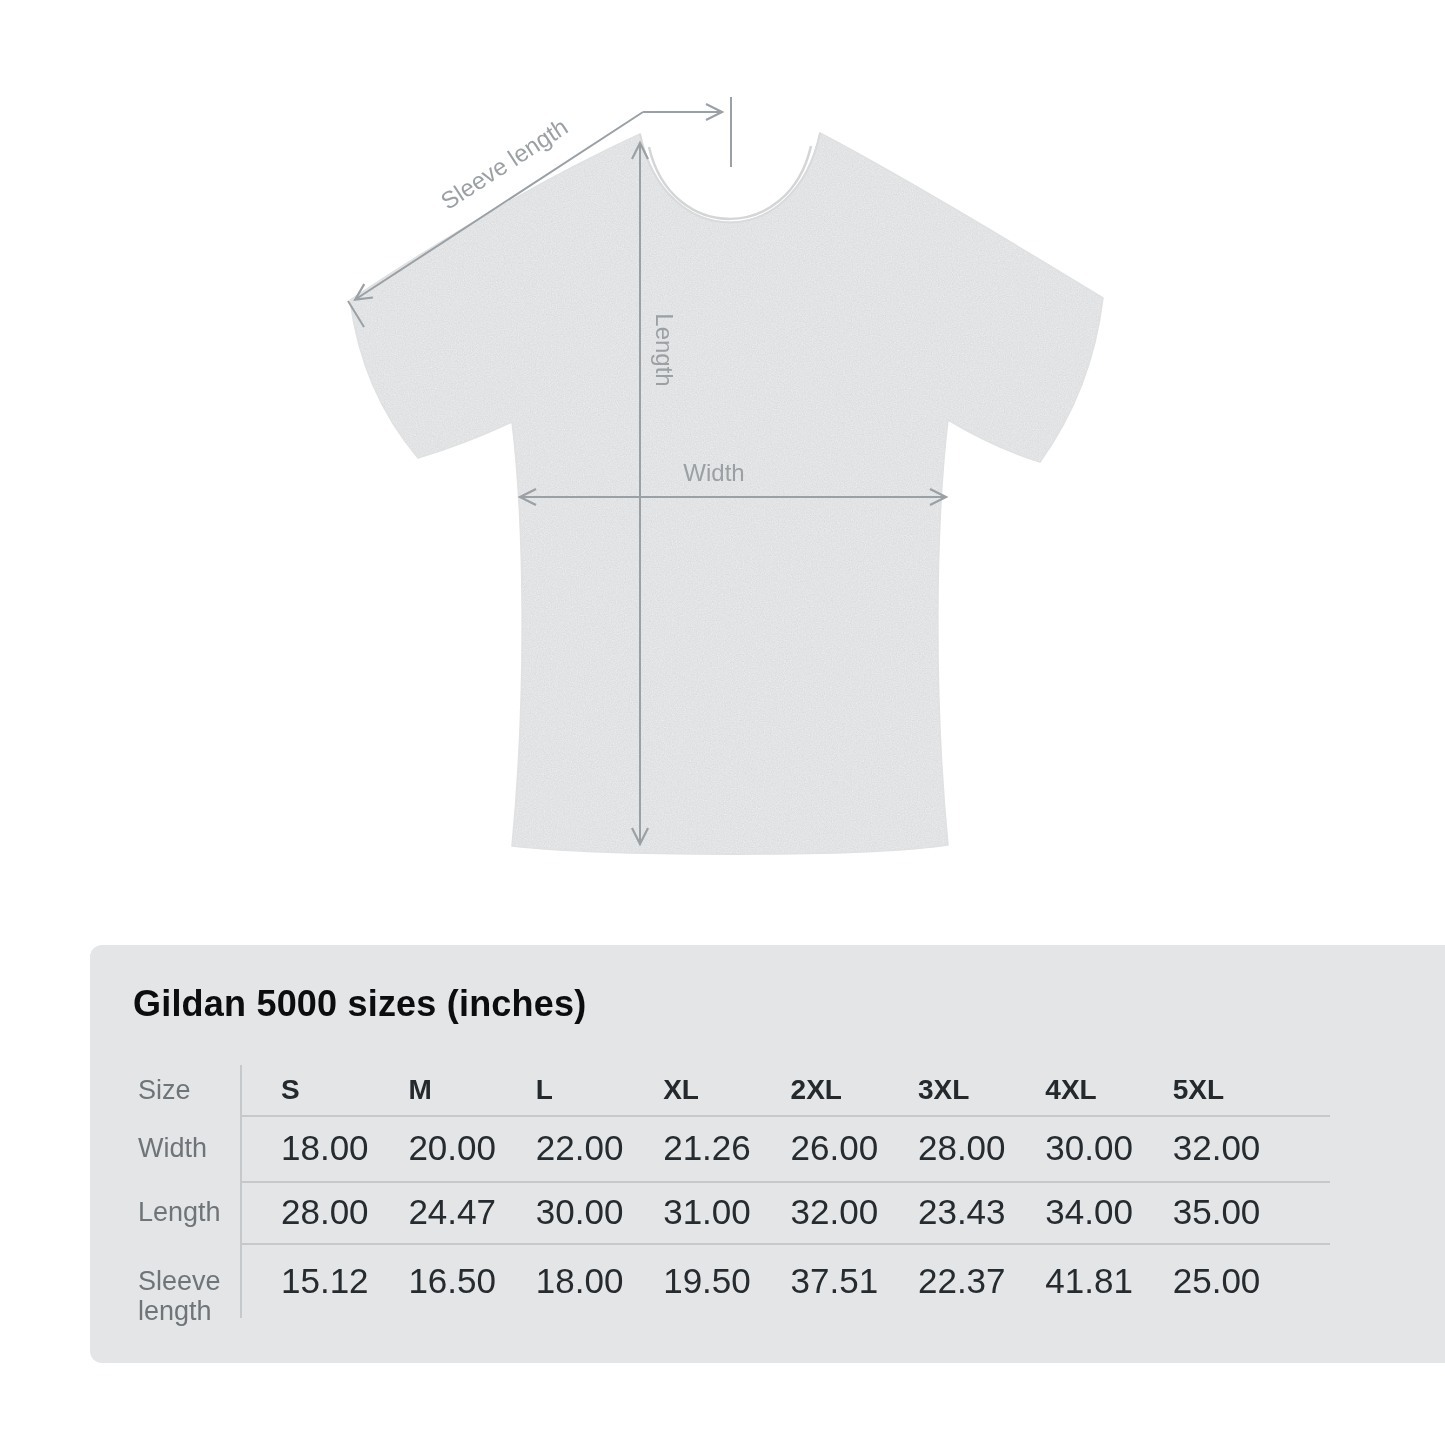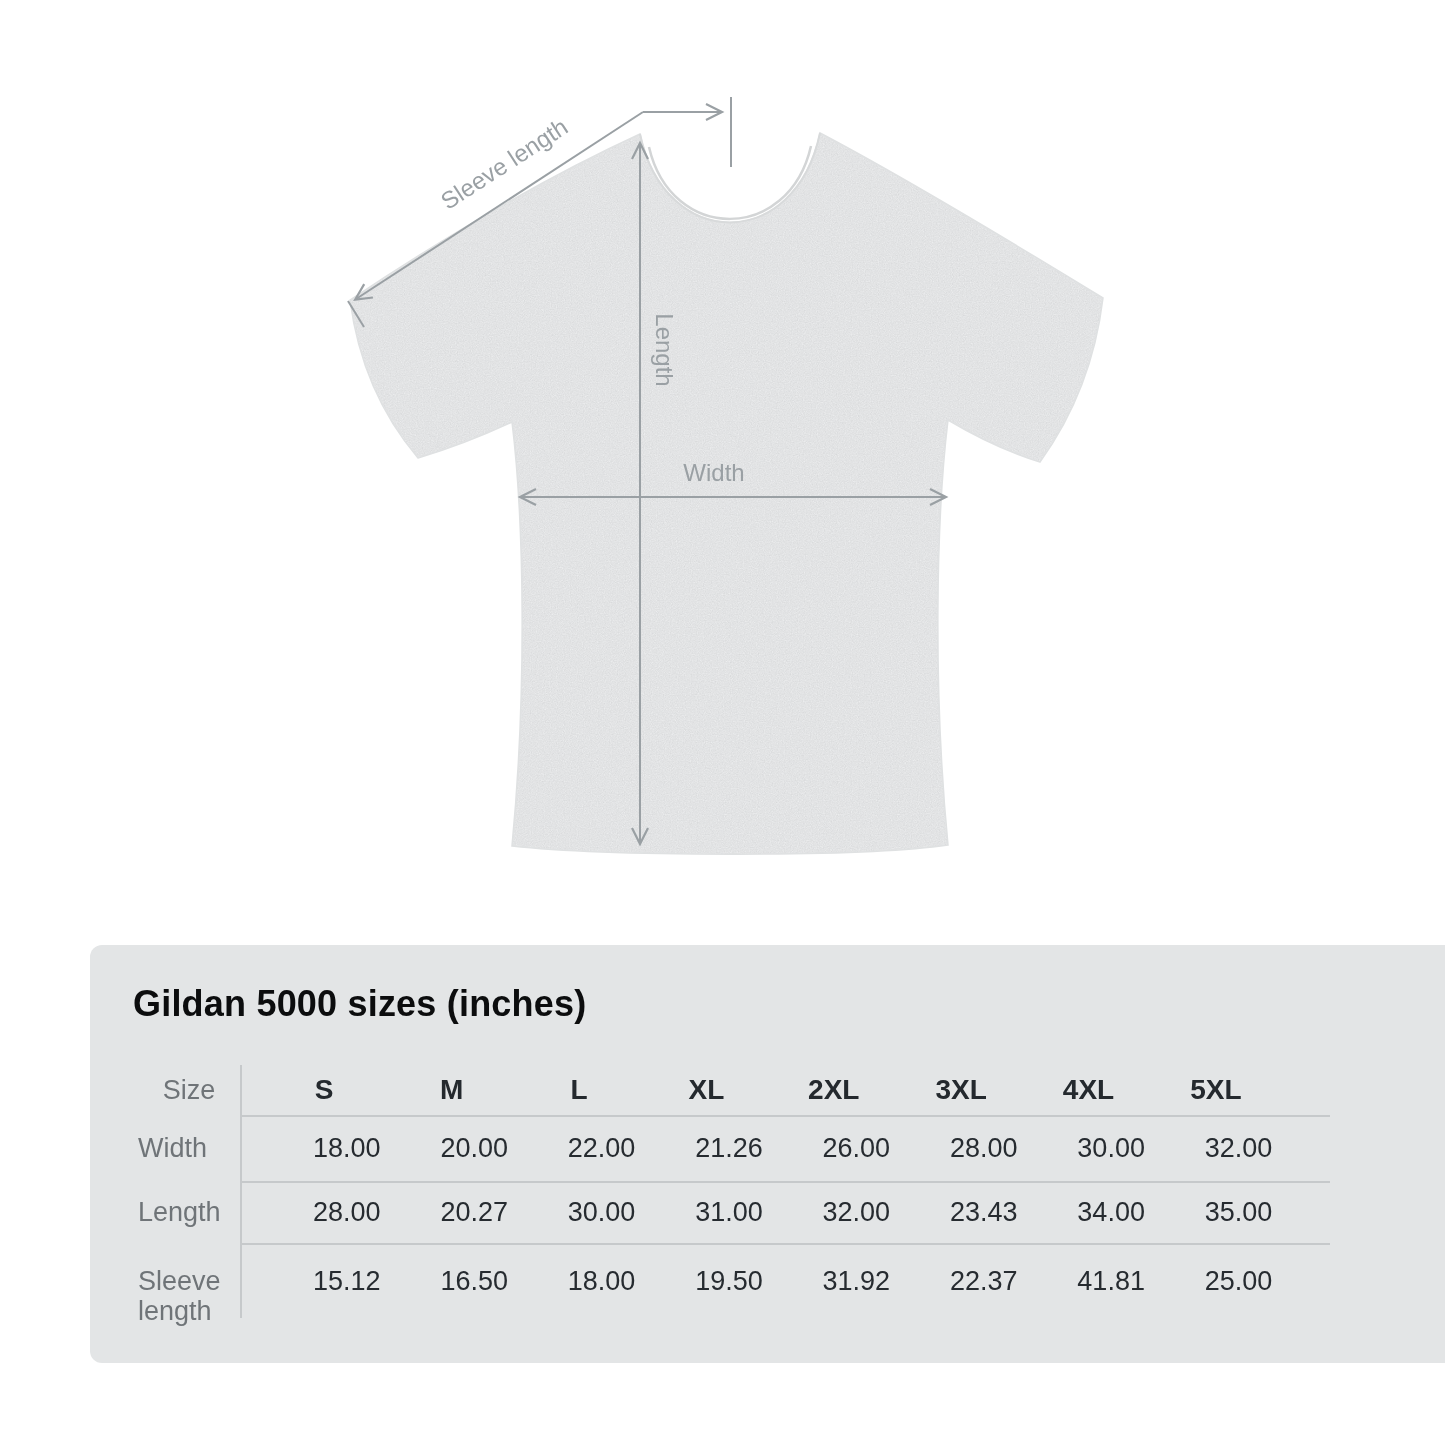--- a/index.html
+++ b/index.html
@@ -26,22 +26,22 @@
   .hline.h2{top:236px;}
   .hline.h3{top:298px;}
 
   .trow{
     position:absolute;left:48px;width:1122px;
     display:grid;grid-template-columns:102px repeat(8,127.4px);
     align-items:center;
   }
   .trow .lbl{color:#6f7478;font-size:27px;}
   .trow .hdr{color:#24292e;font-size:28px;font-weight:700;padding-left:41px;}
-  .trow .val{color:#262b30;font-size:27px;padding-left:41px;margin-left:32px;}
-  .trow.r-head{top:120px;height:50px;text-align:center;}
+  .trow .val{color:#262b30;font-size:35px;padding-left:41px;}
+  .trow.r-head{top:120px;height:50px;}
   .trow.r-1{top:170px;height:66px;}
   .trow.r-2{top:236px;height:62px;}
   .trow.r-3{top:298px;height:84px;align-items:start;}
   .trow.r-3 .lbl{margin-top:23px;line-height:30px;width:96px;}
   .trow.r-3 .val{margin-top:23px;line-height:30px;}
 </style>
 </head>
 <body>
 
 <div class="page">
@@ -135,35 +135,35 @@
       <span class="val">21.26</span>
       <span class="val">26.00</span>
       <span class="val">28.00</span>
       <span class="val">30.00</span>
       <span class="val">32.00</span>
     </div>
 
     <div class="trow r-2">
       <span class="lbl">Length</span>
       <span class="val">28.00</span>
-      <span class="val">20.27</span>
+      <span class="val">24.47</span>
       <span class="val">30.00</span>
       <span class="val">31.00</span>
       <span class="val">32.00</span>
       <span class="val">23.43</span>
       <span class="val">34.00</span>
       <span class="val">35.00</span>
     </div>
 
     <div class="trow r-3">
       <span class="lbl">Sleeve length</span>
       <span class="val">15.12</span>
       <span class="val">16.50</span>
       <span class="val">18.00</span>
       <span class="val">19.50</span>
-      <span class="val">31.92</span>
+      <span class="val">37.51</span>
       <span class="val">22.37</span>
       <span class="val">41.81</span>
       <span class="val">25.00</span>
     </div>
   </section>
 
 </div>
 
 </body></html>

